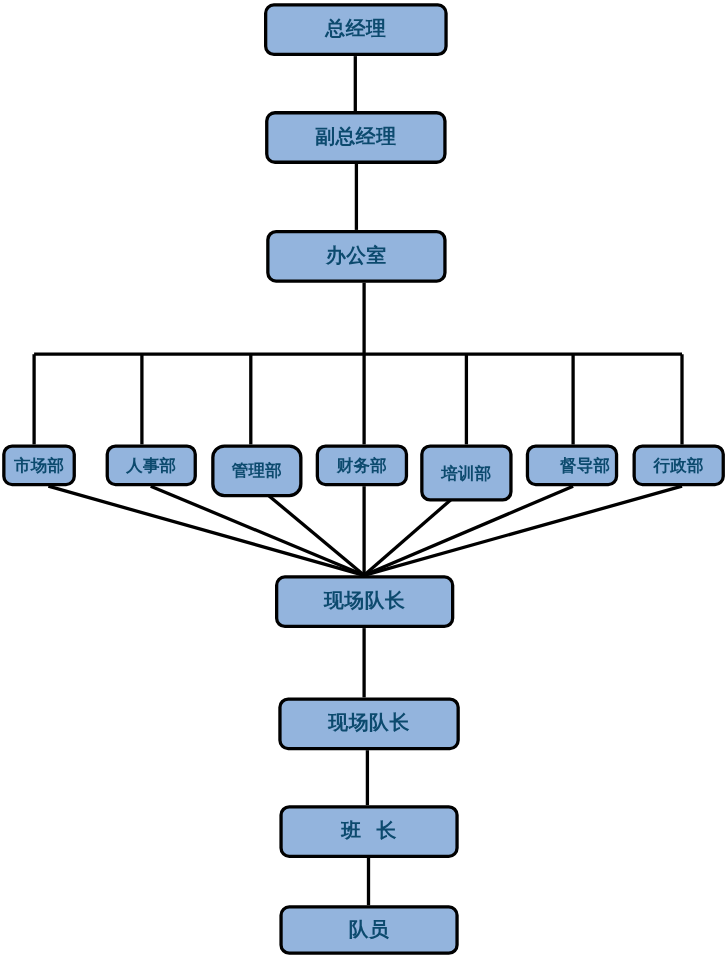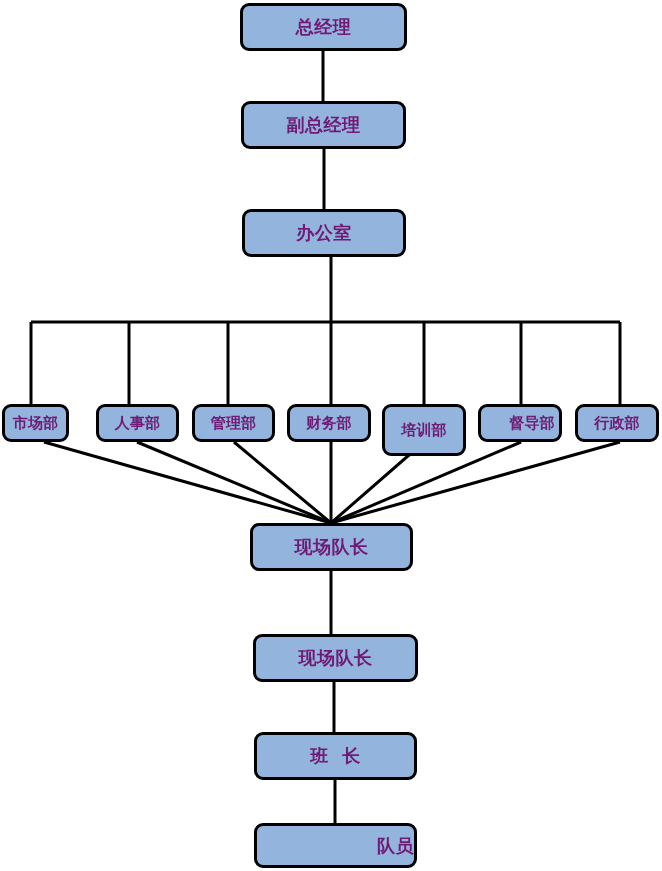--- a/index.html
+++ b/index.html
@@ -30,21 +30,21 @@
     border: 3px solid #000000;
     border-radius: 9px;
     display: flex;
     align-items: center;
     justify-content: center;
     z-index: 2;
   }
   .node-label {
     font-family: "DejaVu Sans", "Liberation Sans", sans-serif;
     font-weight: 700;
-    color: #701a75;
+    color: #0c4a6e;
     line-height: 1;
     white-space: pre;
     letter-spacing: 0.5px;
   }
   .node.big .node-label { font-size: 18px; }
   .node.dept .node-label { font-size: 15px; letter-spacing: 0.2px; }
 </style>
 </head>
 <body>
 
@@ -81,21 +81,21 @@
       </div>
       <div class="node big" style="left: 242px; top: 209px; width: 164px; height: 48px; background: rgb(147, 180, 221); border-color: rgb(0, 0, 0);">
         <span class="node-label">办公室</span>
       </div>
       <div class="node dept" style="left: 2px; top: 404px; width: 67px; height: 38px; background: rgb(147, 180, 221); border-color: rgb(0, 0, 0);">
         <span class="node-label">市场部</span>
       </div>
       <div class="node dept" style="left: 96px; top: 404px; width: 83px; height: 38px; background: rgb(147, 180, 221); border-color: rgb(0, 0, 0);">
         <span class="node-label">人事部</span>
       </div>
-      <div class="node dept" style="left: 192px; top: 404px; width: 83px; height: 38px; background: rgb(147, 180, 221); border-color: rgb(0, 0, 0);">
+      <div class="node dept" style="left: 192px; top: 404px; width: 83px; height: 48px; background: rgb(147, 180, 221); border-color: rgb(0, 0, 0); border-radius: 12px;">
         <span class="node-label">管理部</span>
       </div>
       <div class="node dept" style="left: 287px; top: 404px; width: 84px; height: 38px; background: rgb(147, 180, 221); border-color: rgb(0, 0, 0);">
         <span class="node-label">财务部</span>
       </div>
       <div class="node dept" style="left: 382px; top: 404px; width: 84px; height: 52px; background: rgb(147, 180, 221); border-color: rgb(0, 0, 0);">
         <span class="node-label">培训部</span>
       </div>
       <div class="node dept" style="left: 478px; top: 404px; width: 84px; height: 38px; background: rgb(147, 180, 221); border-color: rgb(0, 0, 0); padding-left: 24px;">
         <span class="node-label">督导部</span>
@@ -105,17 +105,17 @@
       </div>
       <div class="node big" style="left: 250px; top: 523px; width: 163px; height: 48px; background: rgb(147, 180, 221); border-color: rgb(0, 0, 0);">
         <span class="node-label">现场队长</span>
       </div>
       <div class="node big" style="left: 253px; top: 634px; width: 165px; height: 48px; background: rgb(147, 180, 221); border-color: rgb(0, 0, 0);">
         <span class="node-label">现场队长</span>
       </div>
       <div class="node big" style="left: 254px; top: 732px; width: 163px; height: 48px; background: rgb(147, 180, 221); border-color: rgb(0, 0, 0);">
         <span class="node-label">班  长</span>
       </div>
-      <div class="node big" style="left: 254px; top: 823px; width: 163px; height: 45px; background: rgb(147, 180, 221); border-color: rgb(0, 0, 0); justify-content: flex-end;">
+      <div class="node big" style="left: 254px; top: 823px; width: 163px; height: 45px; background: rgb(147, 180, 221); border-color: rgb(0, 0, 0);">
         <span class="node-label">队员</span>
       </div>
     </div>
 </div>
 
 </body></html>

